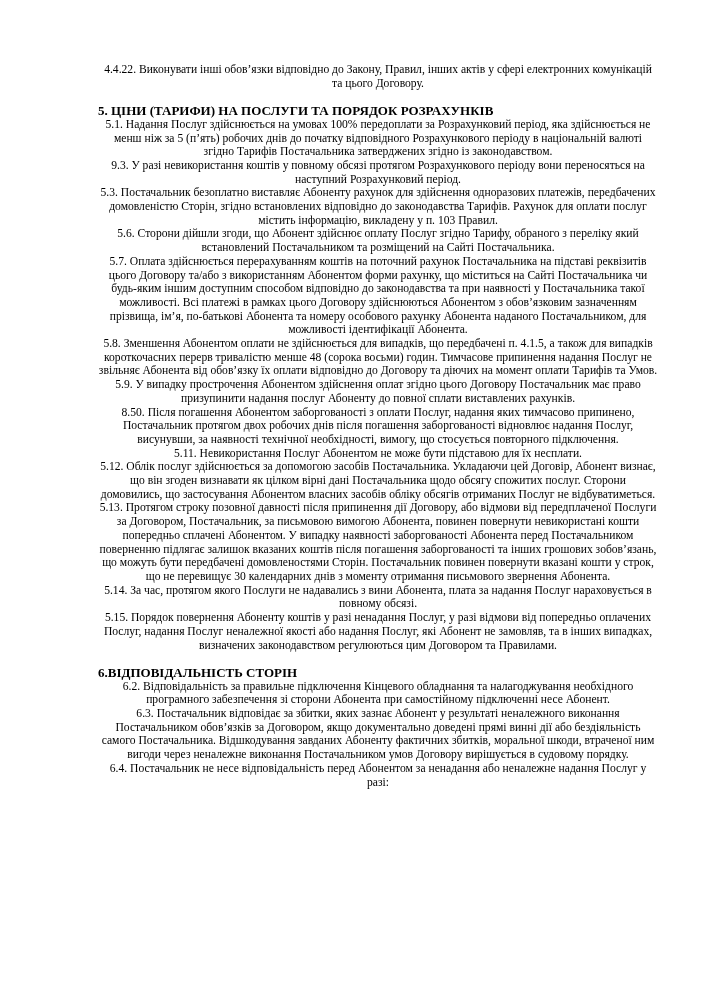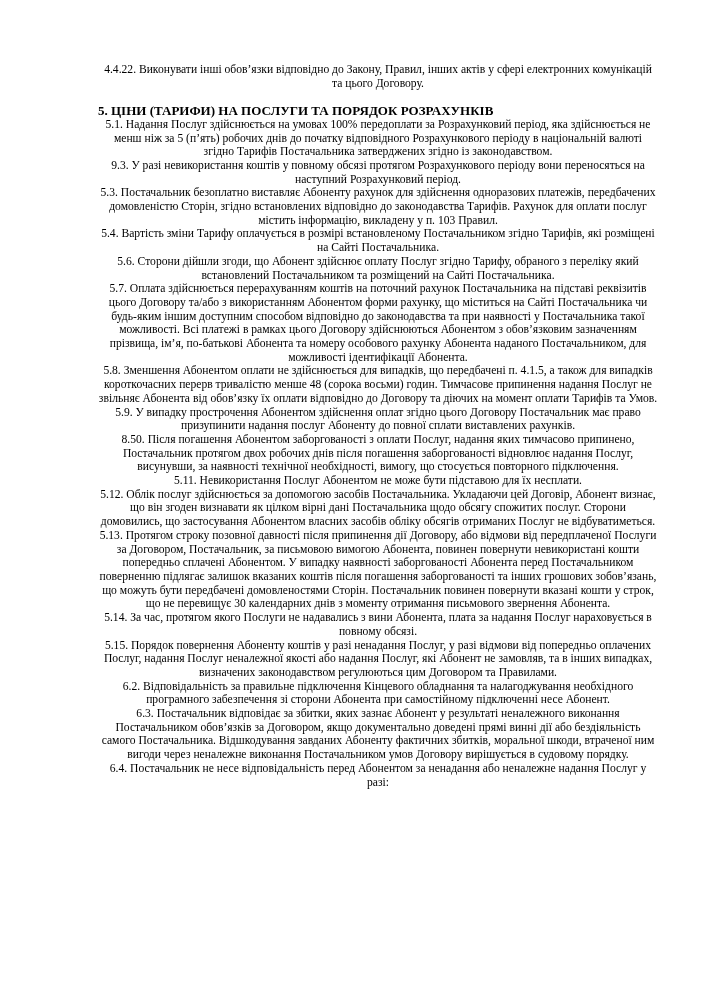--- a/index.html
+++ b/index.html
@@ -43,28 +43,28 @@
 </head>
 <body>
 
 <div class="page">
   <div class="doc">
     <p>4.4.22. Виконувати інші обов’язки відповідно до Закону, Правил, інших актів у сфері електронних комунікацій та цього Договору.</p>
     <h2>5. ЦІНИ (ТАРИФИ) НА ПОСЛУГИ ТА ПОРЯДОК РОЗРАХУНКІВ</h2>
     <p>5.1. Надання Послуг здійснюється на умовах 100% передоплати за Розрахунковий період, яка здійснюється не менш ніж за 5 (п’ять) робочих днів до початку відповідного Розрахункового періоду в національній валюті згідно Тарифів Постачальника затверджених згідно із законодавством.</p>
     <p>9.3. У разі невикористання коштів у повному обсязі протягом Розрахункового періоду вони переносяться на наступний Розрахунковий період.</p>
     <p>5.3. Постачальник безоплатно виставляє Абоненту рахунок для здійснення одноразових платежів, передбачених домовленістю Сторін, згідно встановлених відповідно до законодавства Тарифів. Рахунок для оплати послуг містить інформацію, викладену у п. 103 Правил.</p>
-    <p>5.4. Вартість зміни Тарифу оплачується в розмірі встановленому Постачальником згідно Тарифів, які розміщені на Сайті Постачальника.</p>
     <p>5.6. Сторони дійшли згоди, що Абонент здійснює оплату Послуг згідно Тарифу, обраного з переліку який встановлений Постачальником та розміщений на Сайті Постачальника.</p>
     <p>5.7. Оплата здійснюється перерахуванням коштів на поточний рахунок Постачальника на підставі реквізитів цього Договору та/або з використанням Абонентом форми рахунку, що міститься на Сайті Постачальника чи будь-яким іншим доступним способом відповідно до законодавства та при наявності у Постачальника такої можливості. Всі платежі в рамках цього Договору здійснюються Абонентом з обов’язковим зазначенням прізвища, ім’я, по-батькові Абонента та номеру особового рахунку Абонента наданого Постачальником, для можливості ідентифікації Абонента.</p>
     <p>5.8. Зменшення Абонентом оплати не здійснюється для випадків, що передбачені п. 4.1.5, а також для випадків короткочасних перерв тривалістю менше 48 (сорока восьми) годин. Тимчасове припинення надання Послуг не звільняє Абонента від обов’язку їх оплати відповідно до Договору та діючих на момент оплати Тарифів та Умов.</p>
     <p>5.9. У випадку прострочення Абонентом здійснення оплат згідно цього Договору Постачальник має право призупинити надання послуг Абоненту до повної сплати виставлених рахунків.</p>
     <p>8.50. Після погашення Абонентом заборгованості з оплати Послуг, надання яких тимчасово припинено, Постачальник протягом двох робочих днів після погашення заборгованості відновлює надання Послуг, висунувши, за наявності технічної необхідності, вимогу, що стосується повторного підключення.</p>
     <p>5.11. Невикористання Послуг Абонентом не може бути підставою для їх несплати.</p>
     <p>5.12. Облік послуг здійснюється за допомогою засобів Постачальника. Укладаючи цей Договір, Абонент визнає, що він згоден визнавати як цілком вірні дані Постачальника щодо обсягу спожитих послуг. Сторони домовились, що застосування Абонентом власних засобів обліку обсягів отриманих Послуг не відбуватиметься.</p>
     <p>5.13. Протягом строку позовної давності після припинення дії Договору, або відмови від передплаченої Послуги за Договором, Постачальник, за письмовою вимогою Абонента, повинен повернути невикористані кошти попередньо сплачені Абонентом. У випадку наявності заборгованості Абонента перед Постачальником поверненню підлягає залишок вказаних коштів після погашення заборгованості та інших грошових зобов’язань, що можуть бути передбачені домовленостями Сторін. Постачальник повинен повернути вказані кошти у строк, що не перевищує 30 календарних днів з моменту отримання письмового звернення Абонента.</p>
     <p>5.14. За час, протягом якого Послуги не надавались з вини Абонента, плата за надання Послуг нараховується в повному обсязі.</p>
     <p>5.15. Порядок повернення Абоненту коштів у разі ненадання Послуг, у разі відмови від попередньо оплачених Послуг, надання Послуг неналежної якості або надання Послуг, які Абонент не замовляв, та в інших випадках, визначених законодавством регулюються цим Договором та Правилами.</p>
+    <h2>6.ВІДПОВІДАЛЬНІСТЬ СТОРІН</h2>
     <p>6.2. Відповідальність за правильне підключення Кінцевого обладнання та налагоджування необхідного програмного забезпечення зі сторони Абонента при самостійному підключенні несе Абонент.</p>
     <p>6.3. Постачальник відповідає за збитки, яких зазнає Абонент у результаті неналежного виконання Постачальником обов’язків за Договором, якщо документально доведені прямі винні дії або бездіяльність самого Постачальника. Відшкодування завданих Абоненту фактичних збитків, моральної шкоди, втраченої ним вигоди через неналежне виконання Постачальником умов Договору вирішується в судовому порядку.</p>
     <p>6.4. Постачальник не несе відповідальність перед Абонентом за ненадання або неналежне надання Послуг у разі:</p>
   </div>
 </div>
 
 </body></html>

